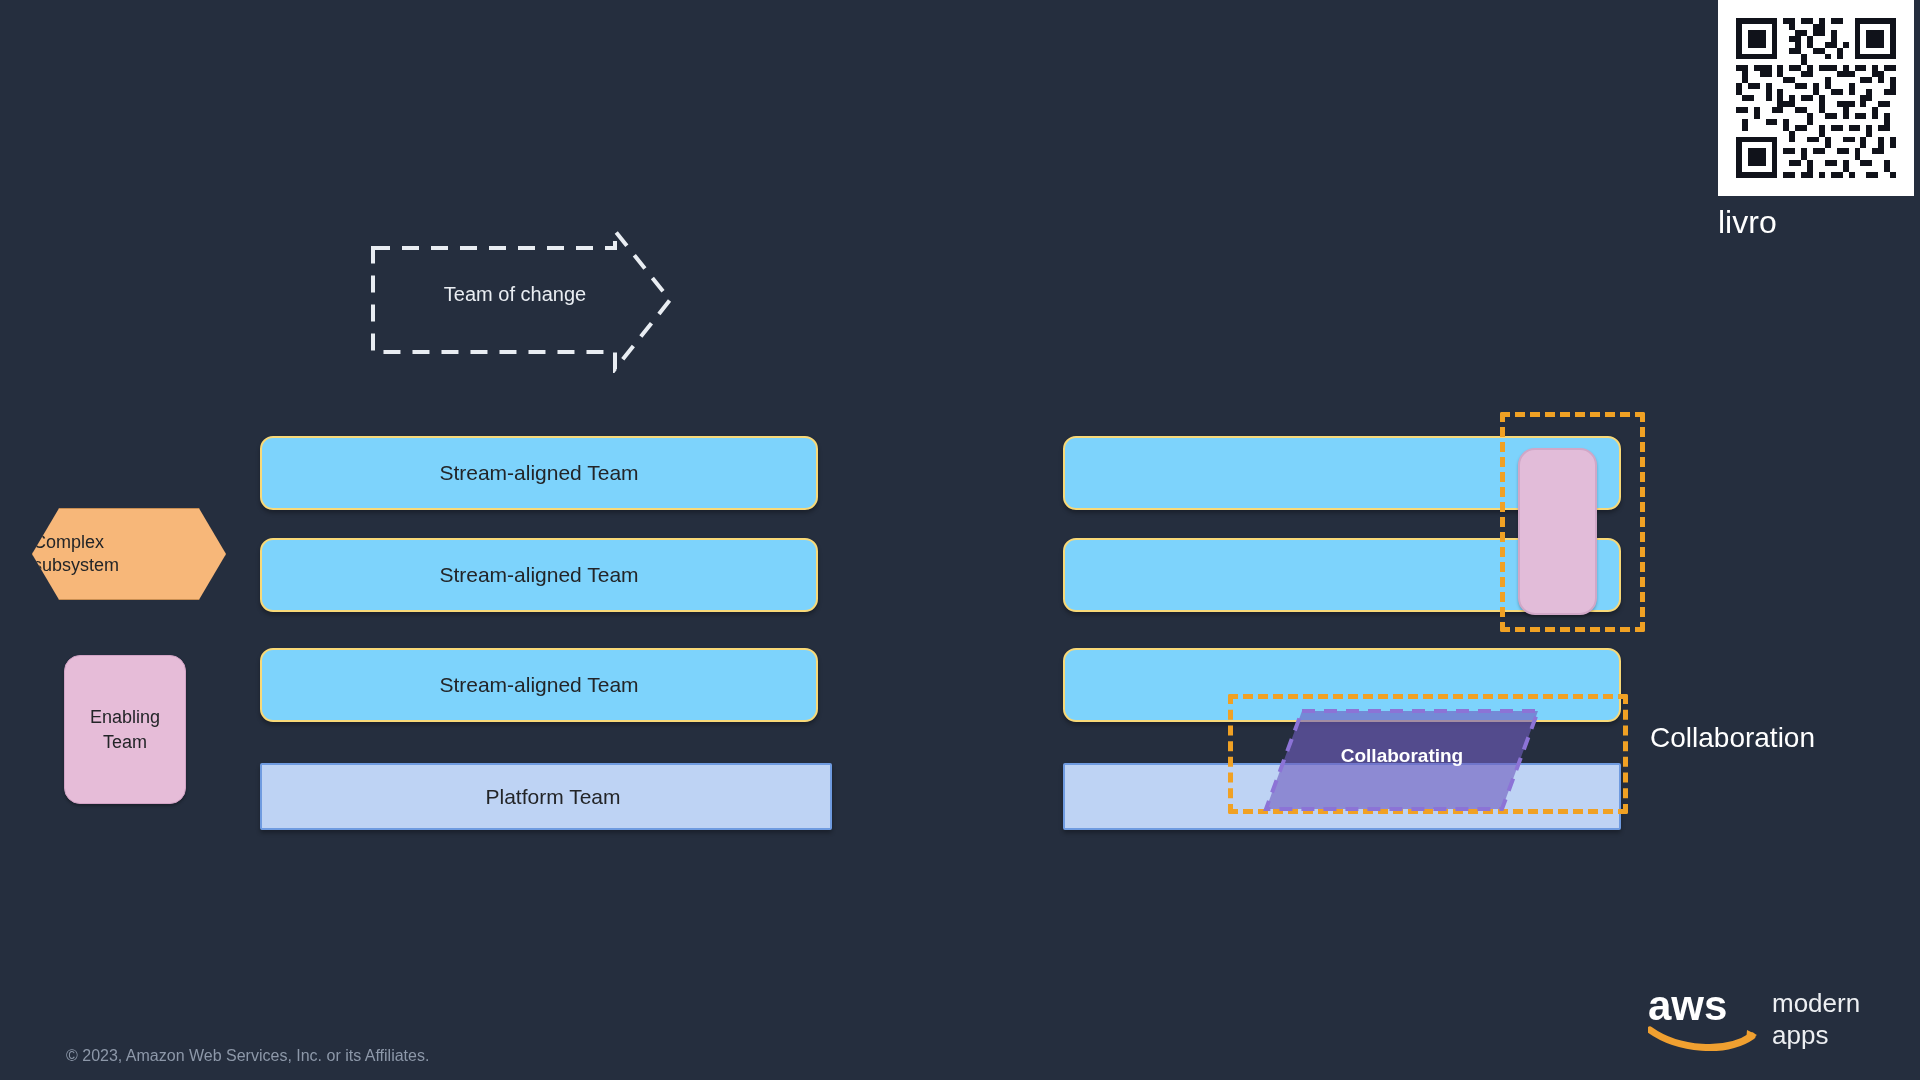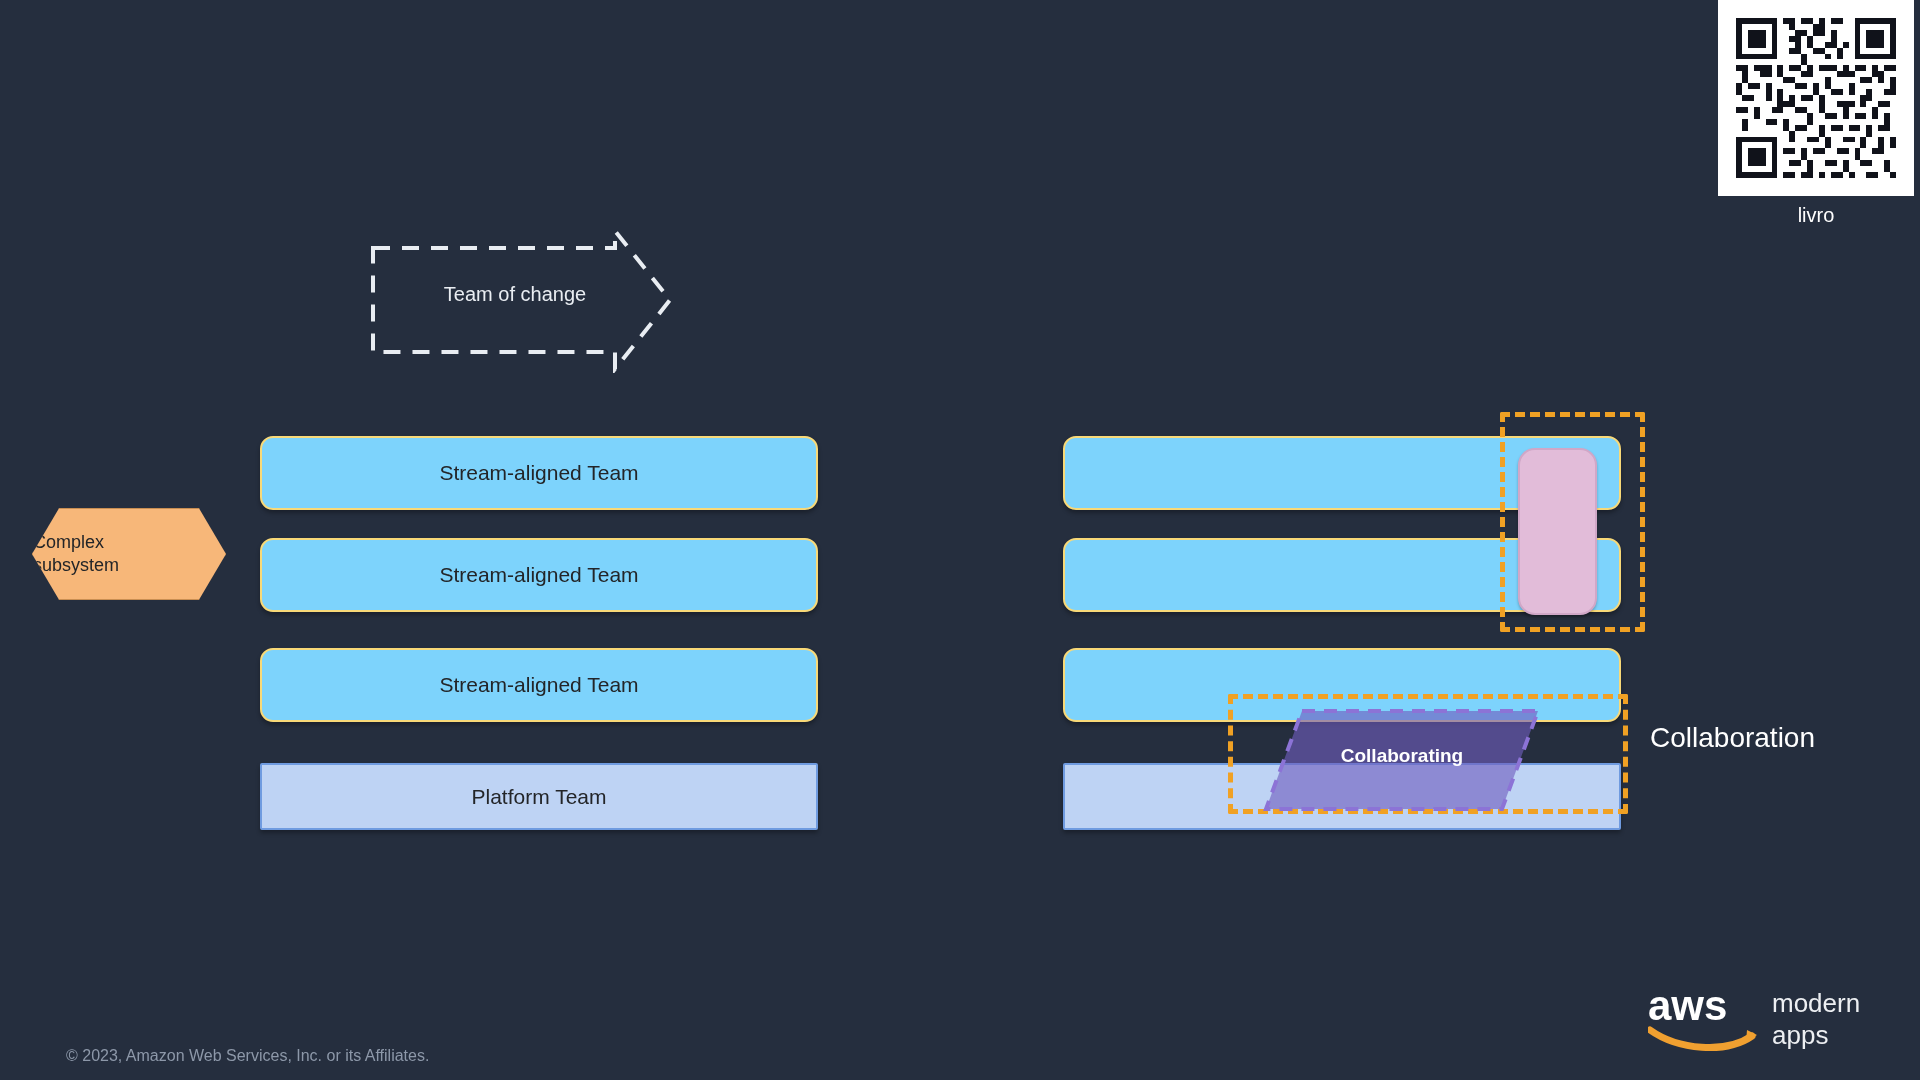--- a/index.html
+++ b/index.html
@@ -17,22 +17,22 @@
     position:absolute;left:82px;top:28px;
     font-size:54px;font-weight:bold;color:#FFFFFF;
     letter-spacing:-0.5px;white-space:nowrap;
   }
   .title .year{color:#F4553C;}
 
   
   .qr-wrap{position:absolute;left:1718px;top:0px;width:196px;height:196px;background:#FFFFFF;
            display:flex;align-items:center;justify-content:center;}
   .qr-wrap svg{display:block;}
-  .qr-label{position:absolute;left:1718px;top:204px;width:196px;text-align:center;
-            font-size:20px;color:#FFFFFF;}
+  .qr-label{position:absolute;left:1718px;top:204px;width:196px;
+            font-size:32px;color:#FFFFFF;}
 
   
   .flow-arrow{position:absolute;left:370px;top:228px;width:360px;height:145px;}
   .flow-label{
     position:absolute;left:370px;top:283px;width:290px;text-align:center;
     font-size:20px;color:#E9EDF2;
   }
 
   
   .hexagon{
@@ -60,21 +60,21 @@
   }
   .platform{
     background:#BED3F4;border:2.5px solid #6F9BE0;border-radius:2px;
     box-shadow:0 3px 4px rgba(0,0,0,.30);
   }
 
   .l1{left:260px;top:436px;width:554px;height:70px;}
   .l2{left:260px;top:538px;width:554px;height:70px;}
   .l3}{}
   .l3{left:260px;top:648px;width:554px;height:70px;}
-  .l4{left:260px;top:763px;width:554px;height:63px;}
+  .l4{left:260px;top:763px;width:554px;height:63px;padding-left:14px;}
 
   
   .section-title{
     position:absolute;left:1104px;top:265px;width:440px;text-align:center;
     font-size:43px;color:#FFFFFF;
   }
   .r1{left:1063px;top:436px;width:554px;height:70px;}
   .r2{left:1063px;top:538px;width:554px;height:70px;}
   .r3{left:1063px;top:648px;width:554px;height:70px;}
   .r4{left:1063px;top:763px;width:554px;height:63px;}
@@ -249,20 +249,24 @@
   <svg class="flow-arrow" viewBox="0 0 360 145">
     <path d="M3 20 L245 20 L245 3 L300 72 L245 141 L245 124 L3 124 Z" fill="none" stroke="#E9EDF2" stroke-width="4" stroke-dasharray="17 12"></path>
   </svg>
   <div class="flow-label">Team of change</div>
 
   <div class="hexagon">
     <span>Complex</span>
     <span>subsystem</span>
   </div>
 
+  <div class="enabling">
+    <span>Enabling</span>
+    <span>Team</span>
+  </div>
 
   <div class="team-box stream l1">Stream-aligned Team</div>
   <div class="team-box stream l2">Stream-aligned Team</div>
   <div class="team-box stream l3">Stream-aligned Team</div>
   <div class="team-box platform l4">Platform Team</div>
 
 
   <div class="team-box stream r1"></div>
   <div class="team-box stream r2"></div>
   <div class="team-box stream r3"></div>

